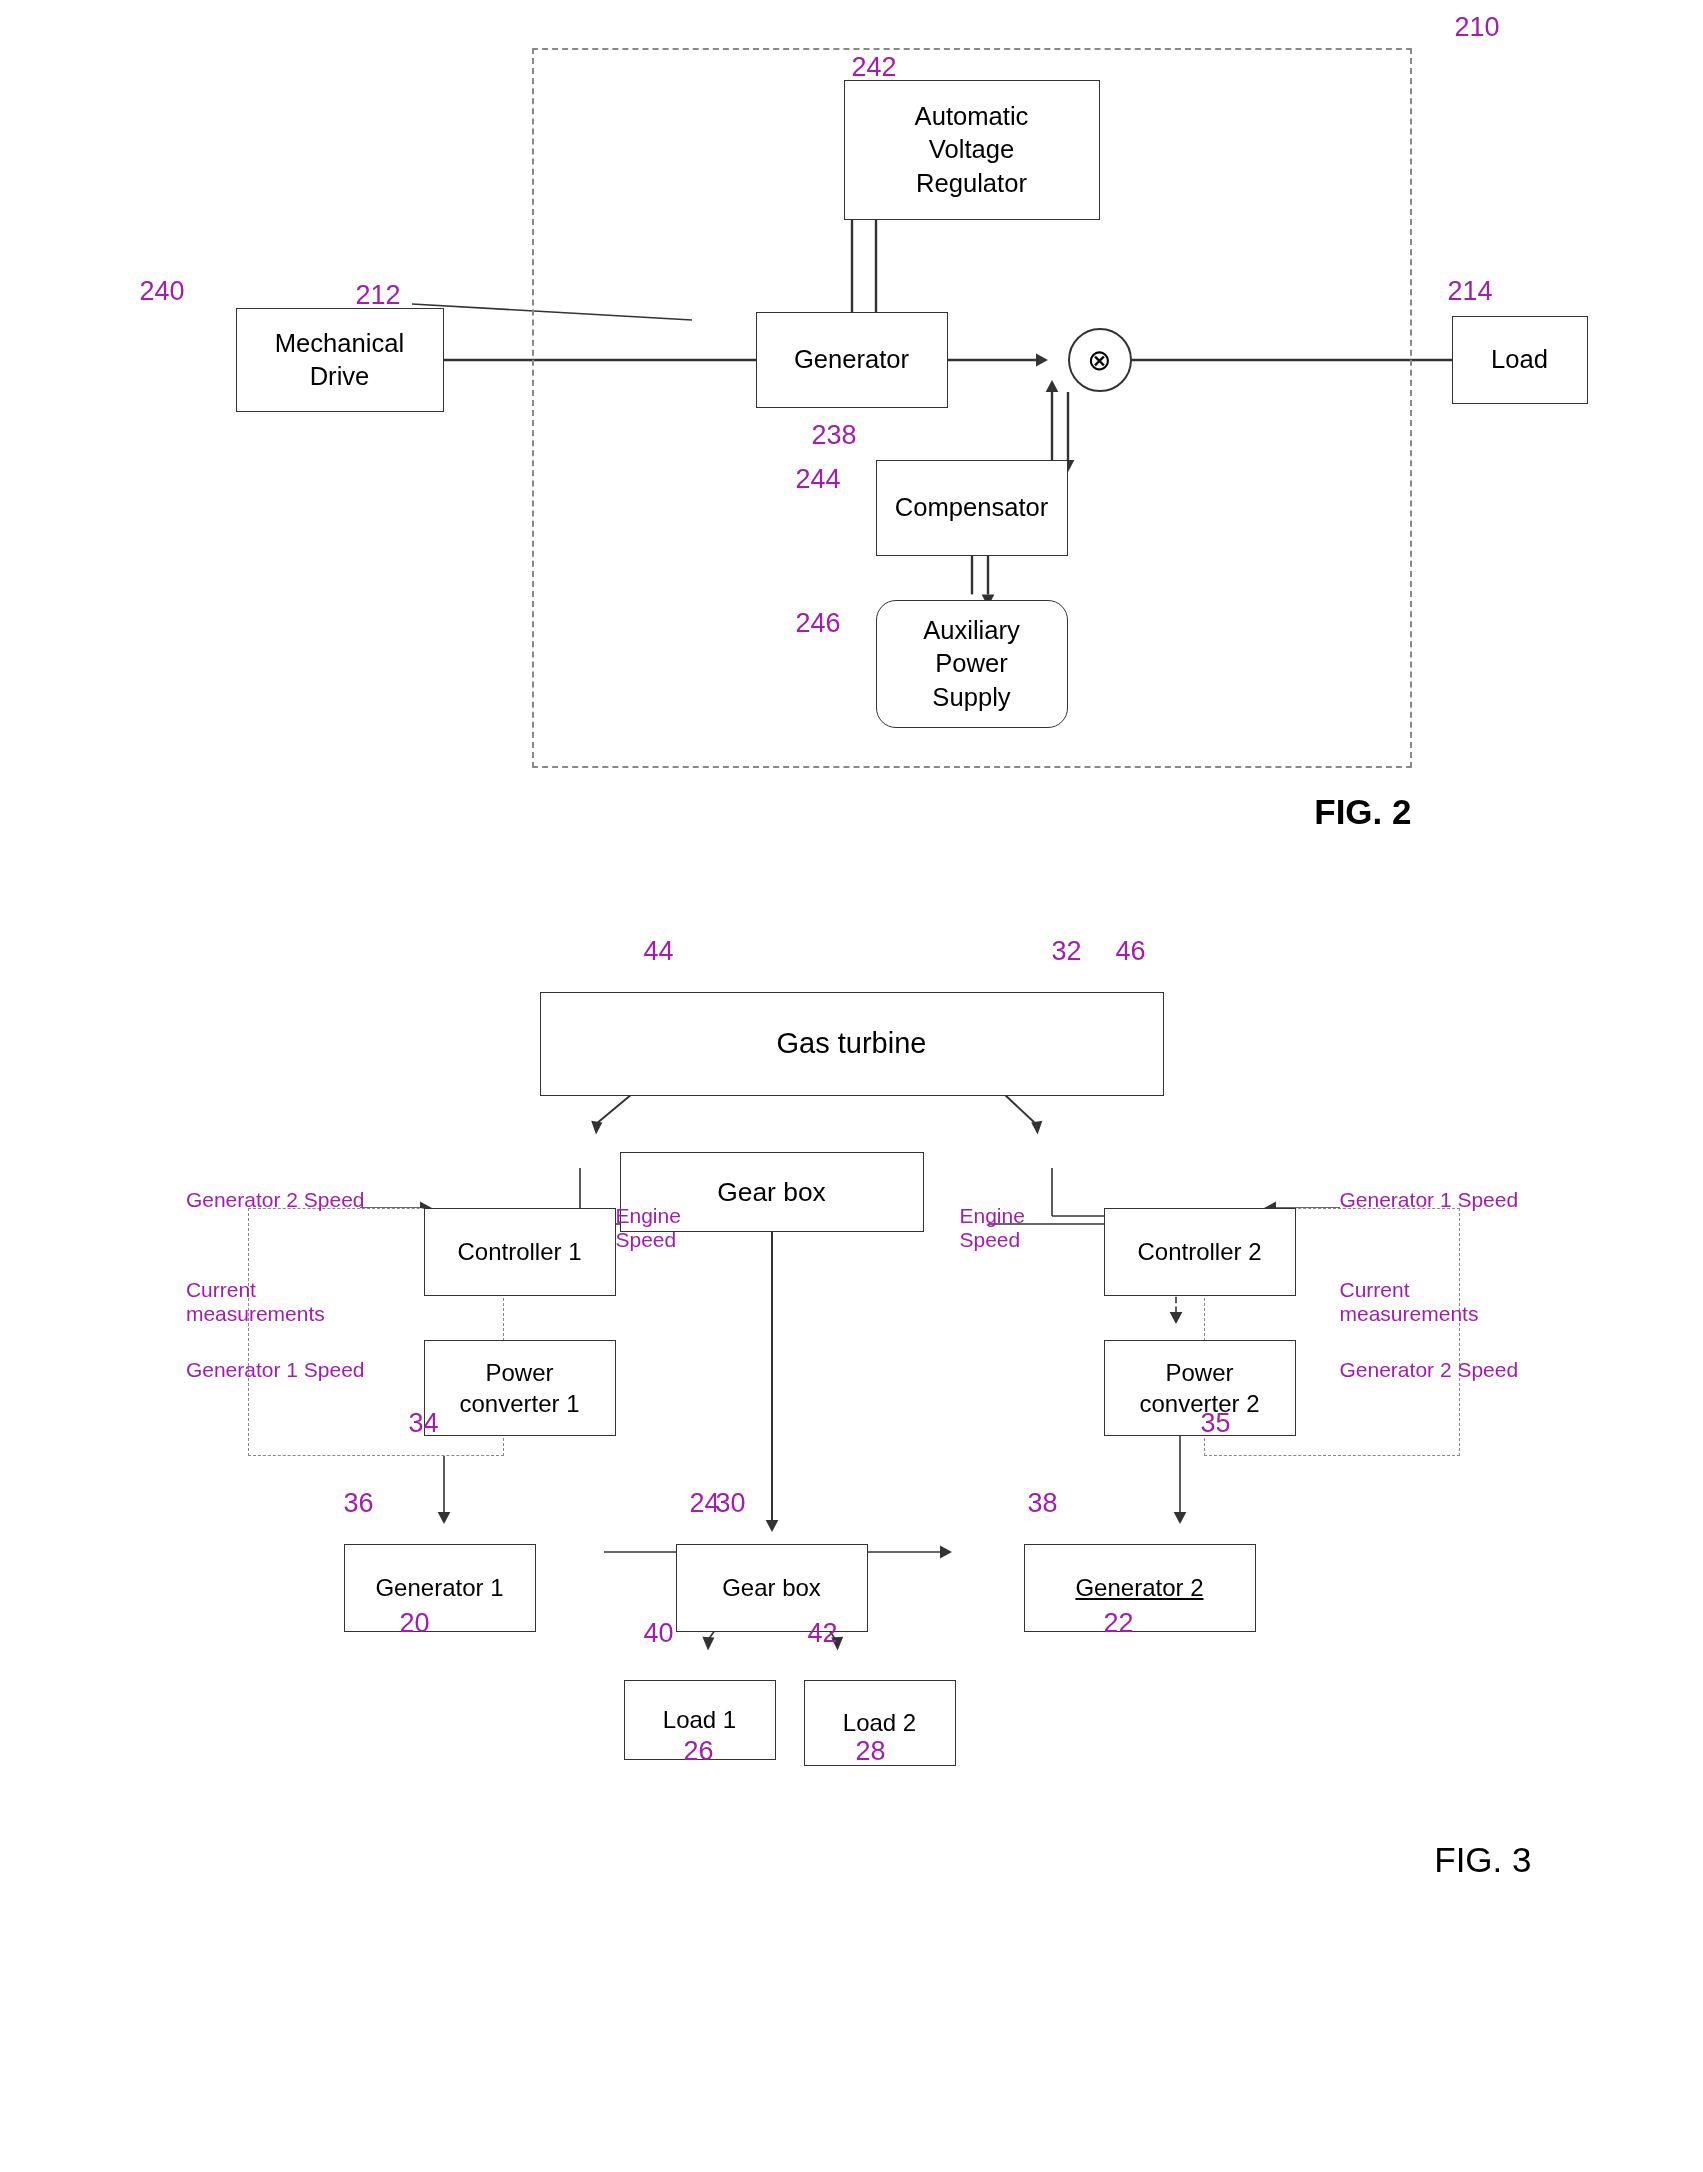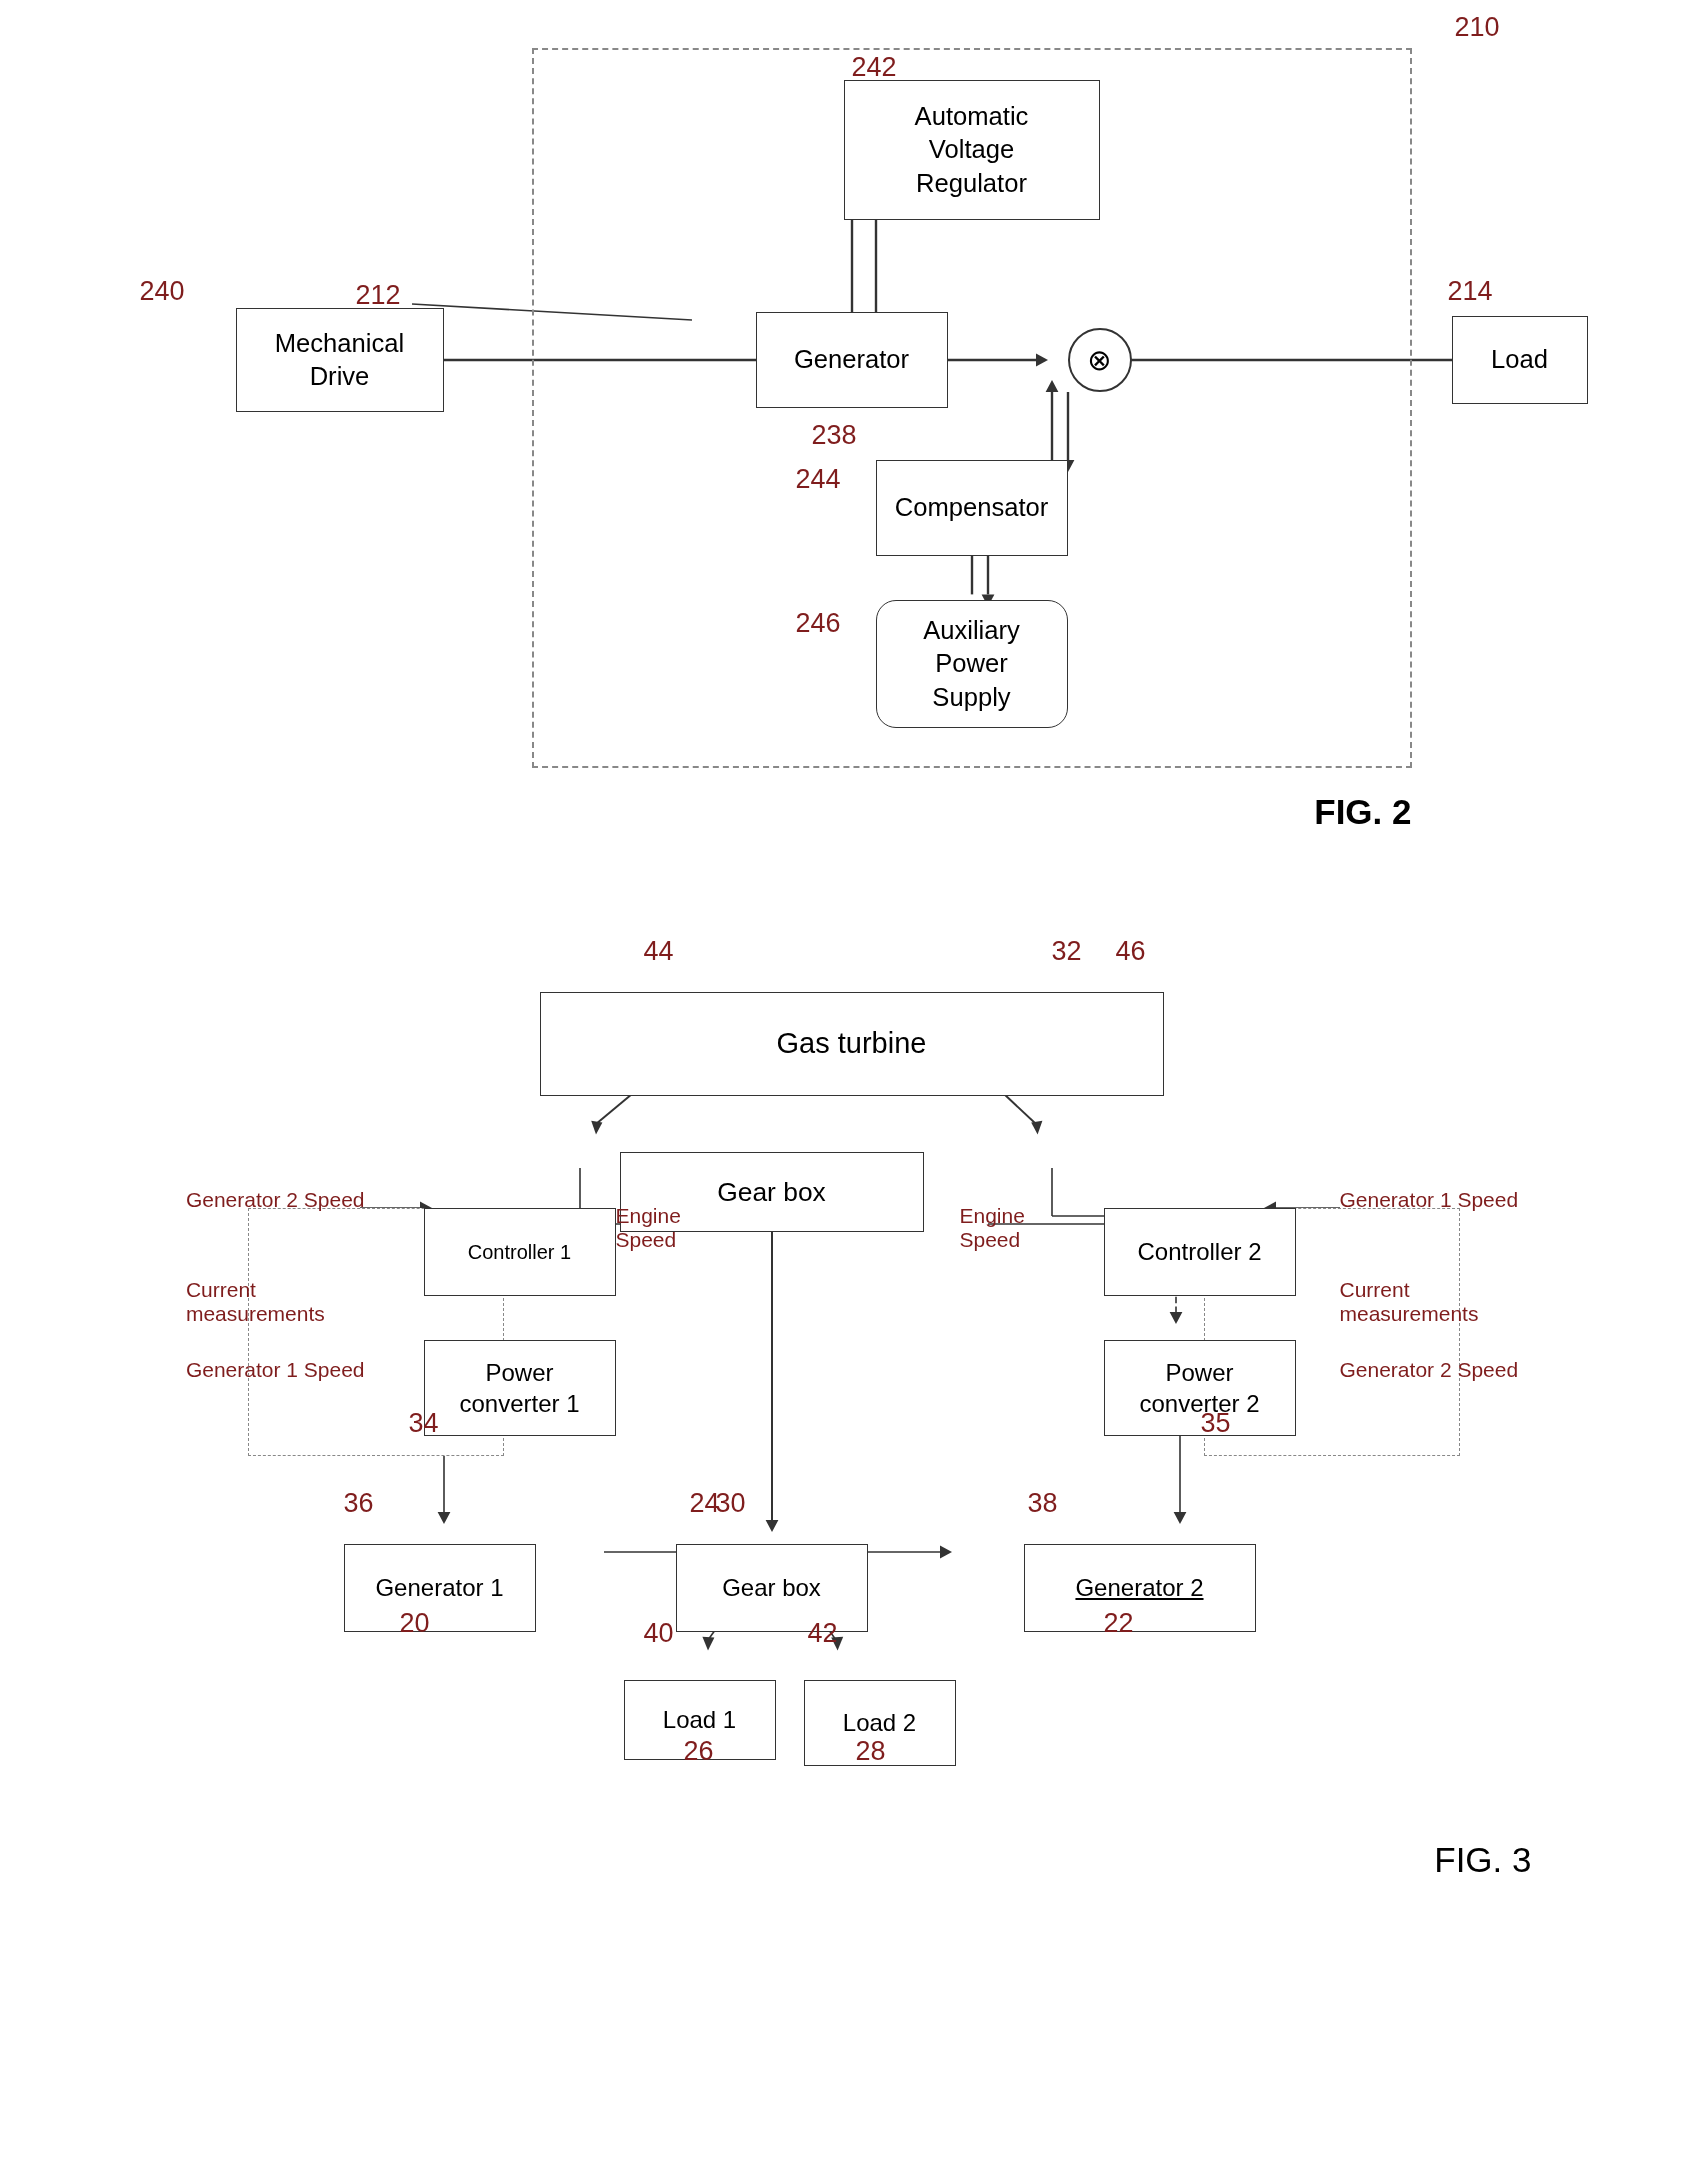--- a/index.html
+++ b/index.html
@@ -98,21 +98,21 @@
       position: absolute;
       top: 0; left: 0;
       width: 1360px;
       height: 880px;
       pointer-events: none;
     }
 
     .ref-label {
       position: absolute;
       font-size: 27px;
-      color: #7f1d1d;
+      color: #a21caf;
     }
   </style>
 </head>
 <body>
 
 <div class="page-container">
 
   <div class="fig2-section">
 
     <div style="position:relative; width:880px; height:720px; margin:0 auto; margin-left:240px;">
@@ -289,21 +289,21 @@
       <div class="ref-label" style="left:944px; top:8px;">46</div>
 
       <div class="fig3-box" style="width:304px; height:80px; top:192px; left:448px; font-size:26.4px;">
         <span>Gear box</span>
       </div>
 
       <div class="fig3-box dashed-box" style="width:256px; height:248px; top:248px; left:76px; border:1.6px dashed #888;"></div>
 
       <div class="fig3-box dashed-box" style="width:256px; height:248px; top:248px; left:1032px; border:1.6px dashed #888;"></div>
 
-      <div class="fig3-box" style="width:192px; height:88px; top:248px; left:252px; font-size:20px;">
+      <div class="fig3-box" style="width:192px; height:88px; top:248px; left:252px; font-size:24px;">
         <span>Controller 1</span>
       </div>
 
       <div class="fig3-box" style="width:192px; height:88px; top:248px; left:932px; font-size:24px;">
         <span>Controller 2</span>
       </div>
 
       <div class="ref-label" style="left:444px; top:276px; font-size:21px;">
         <span style="white-space:pre-line; font-size:21px;">Engine
 Speed</span>

